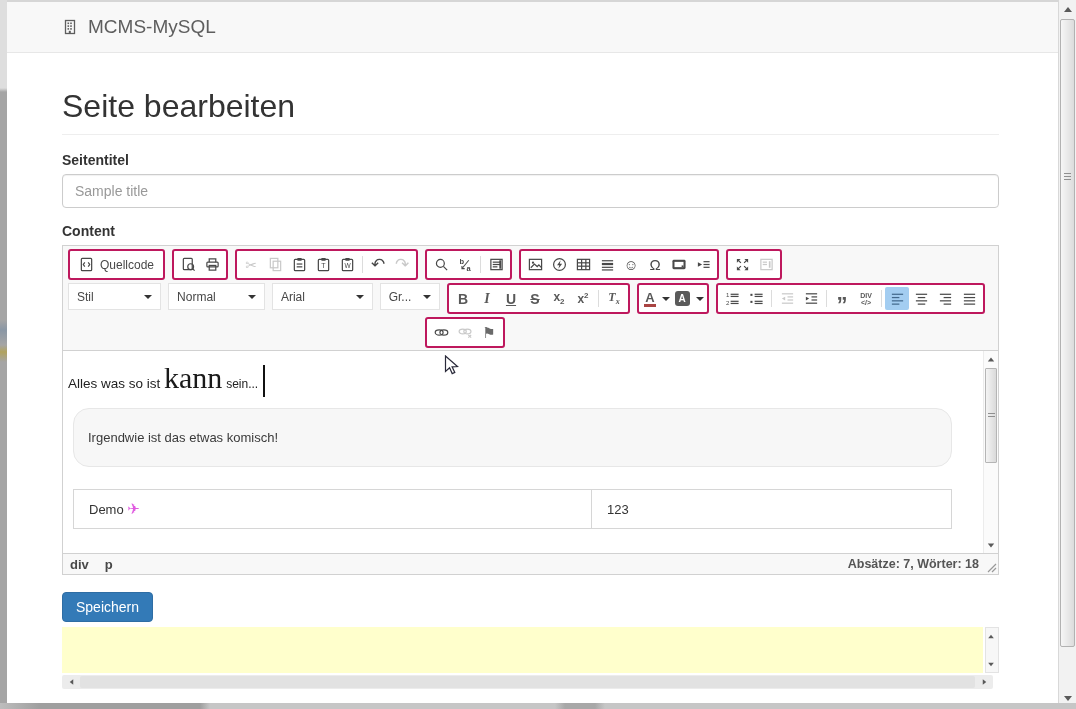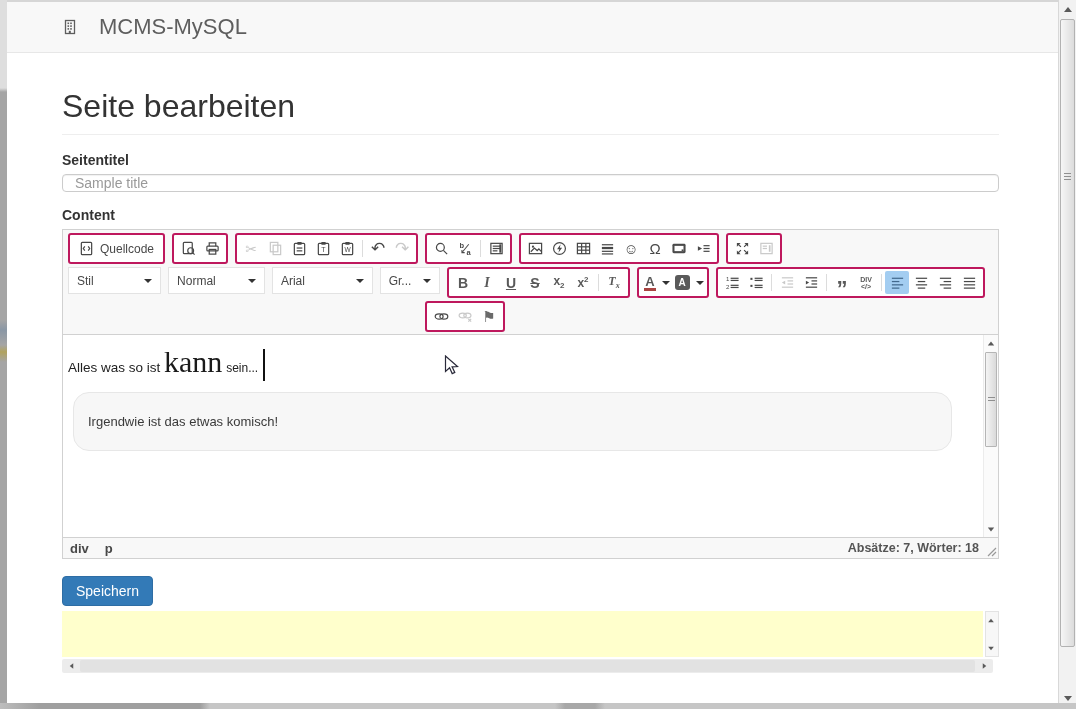--- a/index.html
+++ b/index.html
@@ -20,30 +20,30 @@
   .tri-up { width:0;height:0;border-left:4px solid transparent;border-right:4px solid transparent;border-bottom:5px solid #5a5a5a; }
   .tri-down { width:0;height:0;border-left:4px solid transparent;border-right:4px solid transparent;border-top:5px solid #5a5a5a; }
   .tri-left { width:0;height:0;border-top:4px solid transparent;border-bottom:4px solid transparent;border-right:5px solid #5a5a5a; }
   .tri-right { width:0;height:0;border-top:4px solid transparent;border-bottom:4px solid transparent;border-left:5px solid #5a5a5a; }
   .msb-thumb { position:absolute; top:19px; left:1px; width:15px; height:628px; background:linear-gradient(90deg,#f6f6f6,#dcdcdc); border:1px solid #b2b2b2; border-radius:2px; }
   .msb-grip { position:absolute; top:50%; left:3px; width:7px; height:7px; margin-top:-160px;
     background:repeating-linear-gradient(180deg,#8f8f8f 0 1px,transparent 1px 3px); }
 
   
   .navbar { height:51px; background:#f8f8f8; border-bottom:1px solid #e7e7e7; display:flex; align-items:center; padding-left:62px; margin-top:2px; }
-  .brand { display:flex; align-items:center; gap:21px; font-size:22px; color:#5e5e5e; margin-right:16px; }
+  .brand { display:flex; align-items:center; gap:10px; font-size:19px; color:#5e5e5e; margin-right:16px; }
   .nav-links { display:flex; }
   .nav-link { font-size:14px; color:#777; padding:0 15px; text-decoration:none; }
 
   
   .page { padding-left:62px; padding-right:77px; }
   h1.page-title { margin-top:34px; font-size:32px; font-weight:400; color:#333; line-height:38px; margin-bottom:9px; }
   .rule { border:none; border-top:1px solid #eee; margin-bottom:17px; }
   .fld-label { display:block; font-size:14px; font-weight:700; color:#333; margin-top:15px; margin-bottom:6px; }
-  .text-input { width:100%; height:18px; padding:6px 12px; font-size:14px; font-family:"Liberation Sans",sans-serif;
+  .text-input { width:100%; height:34px; padding:6px 12px; font-size:14px; font-family:"Liberation Sans",sans-serif;
     border:1px solid #ccc; border-radius:4px; color:#555; box-shadow:inset 0 1px 1px rgba(0,0,0,.06); }
   .text-input::placeholder { color:#999; opacity:1; }
 
   
   .cke { border:1px solid #d1d1d1; }
   .cke-top { background:#f8f8f8; padding:3px 6px 1px 5px; border-bottom:1px solid #d1d1d1; }
   .tb-row { display:flex; align-items:flex-start; margin-bottom:3px; }
   .tb-group { background:#fff; border:2px solid #be185d; border-radius:3px; display:flex; align-items:center; padding:2px; margin-right:7px; }
   .tb-btn { width:24px; height:23px; display:flex; align-items:center; justify-content:center; border-radius:2px; color:#484848; font-size:14px; cursor:default; }
   .tb-btn.disabled { color:#c9c9c9; }
@@ -474,20 +474,28 @@
 
     <div class="cke-contents">
       <div class="cke-inner">
         <p class="p1"><span>Alles was so ist</span>
           <span class="big">kann</span>
           <span class="tail">sein...</span><span class="caret-bar"></span>
         </p>
         <div class="quote-box">
           <span>Irgendwie ist das etwas komisch!</span>
         </div>
+        <table class="ed-table">
+          <tbody>
+              <tr>
+            <td class="c1"><span>Demo</span> <span class="plane">✈</span></td>
+            <td><span>123</span></td>
+          </tr>
+        </tbody>
+          </table>
       </div>
       <div class="ed-vscroll">
         <div class="edsb-btn" style="top:1px;">
             <span class="tri-up" style="transform:scale(.8);"></span>
           </div>
         <div class="ed-thumb">
             <div class="ed-grip"></div>
           </div>
         <div class="edsb-btn" style="bottom:1px;">
             <span class="tri-down" style="transform:scale(.8);"></span>

